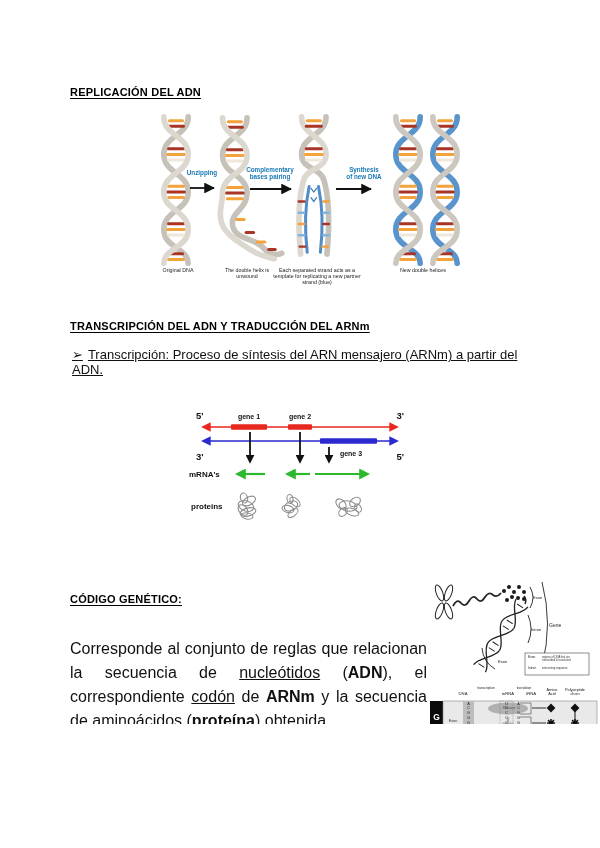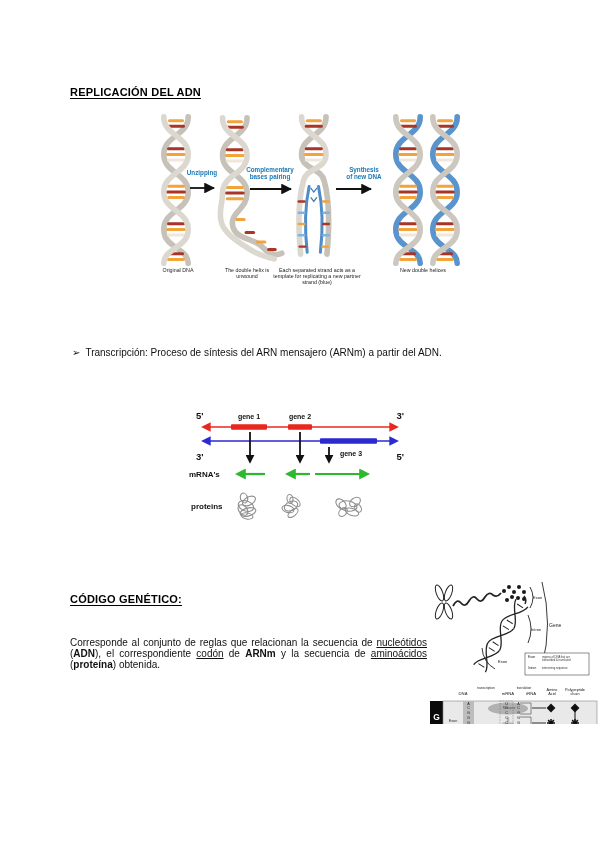--- a/index.html
+++ b/index.html
@@ -1,22 +1,22 @@
 <!DOCTYPE html>
 <html><head>
 <meta charset="utf-8">
 <style>
   html,body{margin:0;padding:0;background:#fff;}
   #page{position:relative;width:600px;height:724px;background:#fff;overflow:hidden;
         font-family:"Liberation Sans",sans-serif;color:#111;}
   .abs{position:absolute;}
   .h{font-weight:bold;text-decoration:underline;text-underline-offset:2px;font-size:11px;letter-spacing:.2px;color:#000;}
-  .bullet{font-size:10px;color:#111;}
+  .bullet{font-size:13px;color:#111;text-decoration:underline;}
   .bullet .mk{margin-right:5px;}
-  .para{font-size:10px;line-height:11px;text-align:justify;color:#111;}
+  .para{font-size:16px;line-height:24px;text-align:justify;color:#111;}
   .para .u{text-decoration:underline;}
   .para .b{font-weight:bold;}
   .cap{position:absolute;font-size:5.3px;line-height:6.2px;text-align:center;color:#222;}
   .f3t{position:absolute;text-align:center;color:#222;white-space:pre-line;}
   .seq{font-size:3.8px;line-height:4.91px;letter-spacing:0;}
   .hdr{font-size:4.2px;line-height:4.6px;}
   .hdr2{font-size:3.8px;line-height:4.2px;}
   .tiny{font-size:3.2px;line-height:3.6px;}
   .desc{font-size:2.7px;line-height:3.1px;text-align:left;color:#333;}
   .rowlab{font-size:3.8px;color:#333;}
@@ -124,20 +124,21 @@
         <line x1="110" y1="77" x2="151" y2="77" marker-end="url(#mk1)"></line>
         <line x1="196" y1="77" x2="231" y2="77" marker-end="url(#mk1)"></line>
       </g>
     </svg>
     <div class="cap" style="left:8px;top:155px;width:60px">Original DNA</div>
     <div class="cap" style="left:77px;top:155px;width:60px">The double helix is unwound</div>
     <div class="cap" style="left:130px;top:155px;width:94px">Each separated strand acts as a template for replicating a new partner strand (blue)</div>
     <div class="cap" style="left:253px;top:155px;width:60px">New double helices</div>
   </div>
 
+  <div class="abs h" style="left:70px;top:320px">TRANSCRIPCIÓN DEL ADN Y TRADUCCIÓN DEL ARNm</div>
 
   <div class="abs bullet" style="left:72px;top:347px;width:470px">
     <span class="mk">➢</span><span>Transcripción: Proceso de síntesis del ARN mensajero (ARNm) a partir del ADN.</span>
   </div>
 
   <svg class="abs" style="left:185px;top:403px" width="230" height="132" viewBox="0 0 230 132">
     <defs>
       <marker id="mr" viewBox="0 0 10 10" refX="8" refY="5" markerWidth="6" markerHeight="6" orient="auto-start-reverse">
           <path d="M0,0 L10,5 L0,10 z" fill="#e8281e"></path>
         </marker>

